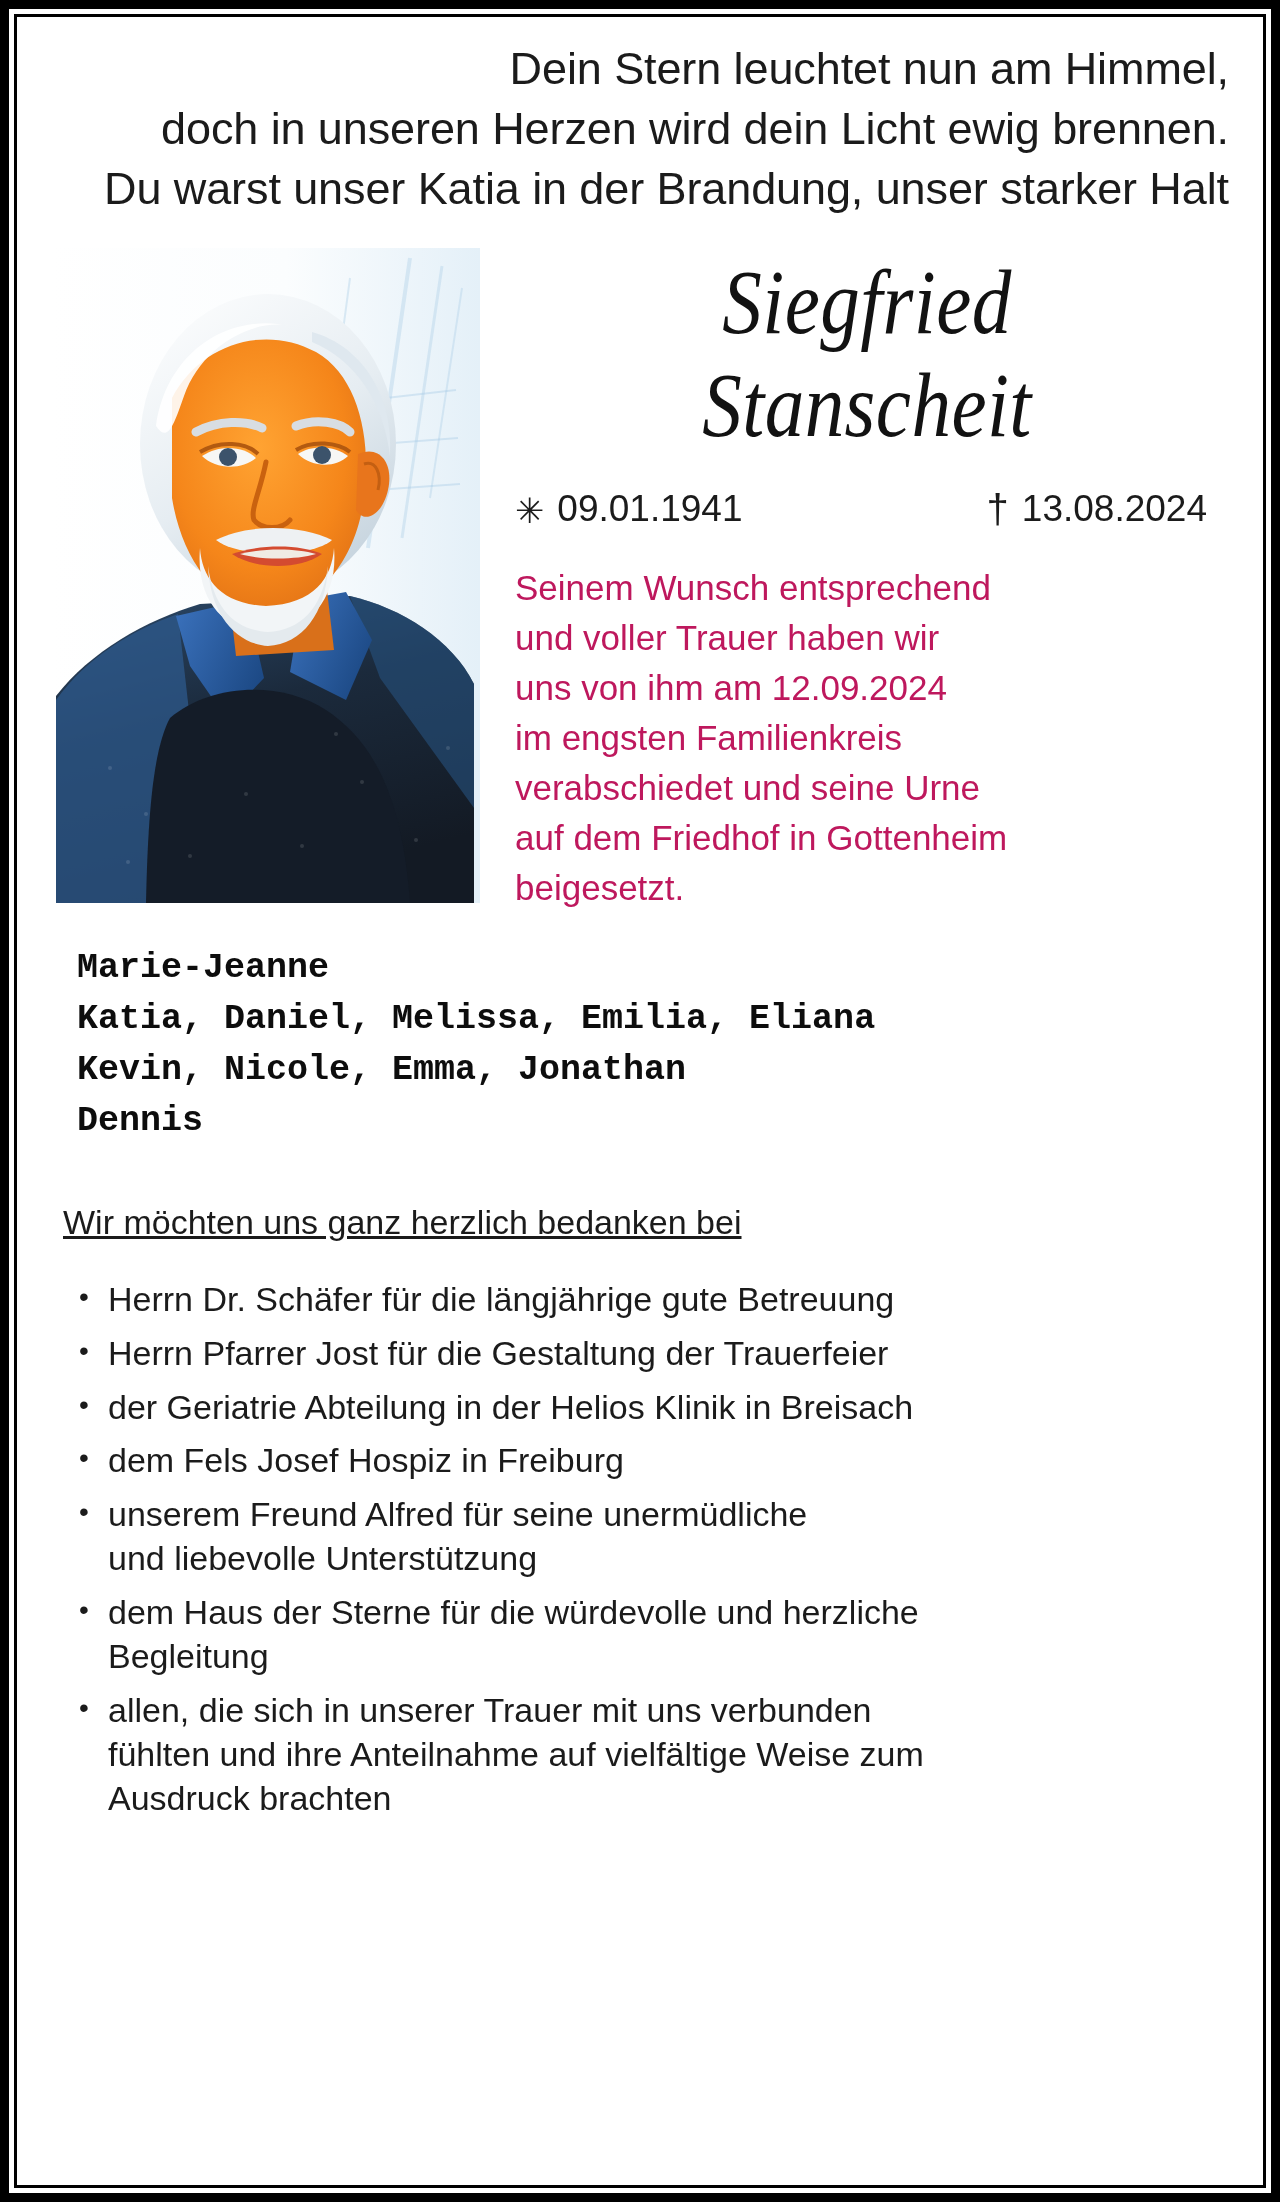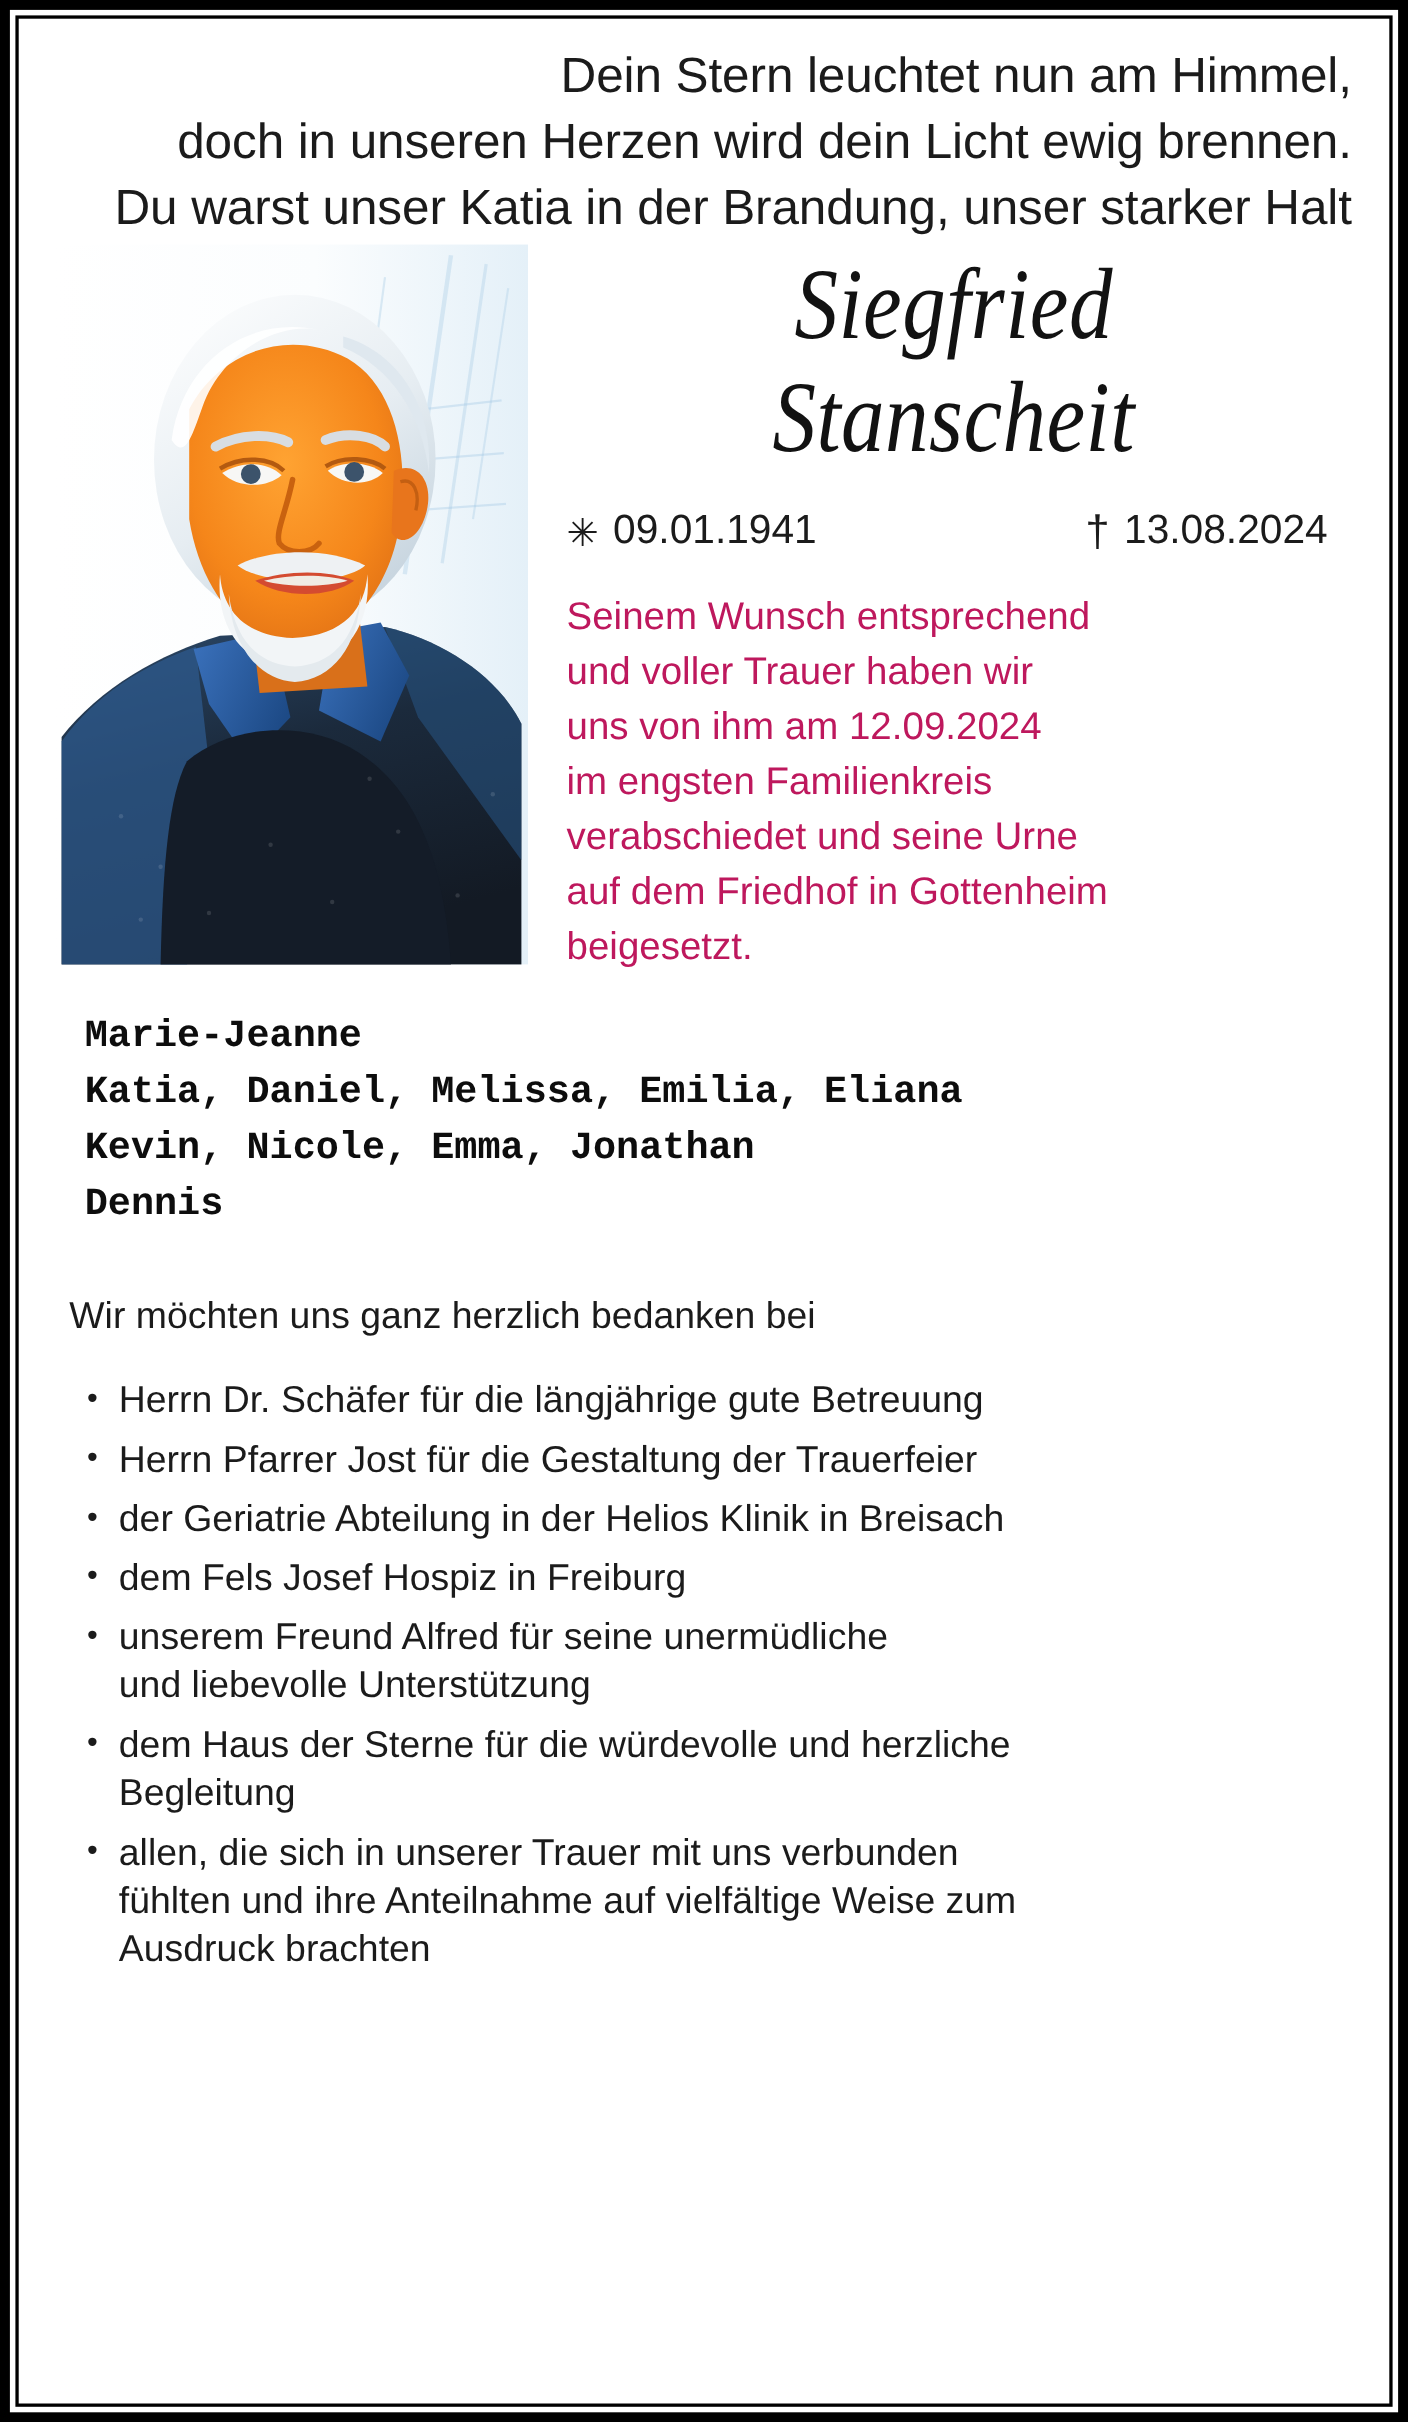--- a/index.html
+++ b/index.html
@@ -54,20 +54,21 @@
     letter-spacing: -0.1px;
   }
   .poem-line {
     display: block;
     white-space: nowrap;
   }
 
   
   .hero {
     position: relative;
+    margin-top: 26px;
     height: 690px;
   }
 
   .photo {
     position: absolute;
     left: 33px;
     top: 3px;
     width: 430px;
     height: 655px;
     overflow: hidden;
@@ -130,20 +131,21 @@
   }
   .survivor-line { display: block; white-space: nowrap; font-family: Liberation Mono, monospace; }
 
   
   .thanks-intro {
     margin-top: 56px;
     padding-left: 46px;
     font-size: 34px;
     color: #1b1b1b;
     white-space: nowrap;
+    text-decoration: underline;
   }
 
   .thanks-list {
     list-style: none;
     margin: 36px 0 0 0;
     padding: 0 20px 0 62px;
     font-size: 34px;
     line-height: 1.29;
     color: #1b1b1b;
   }

